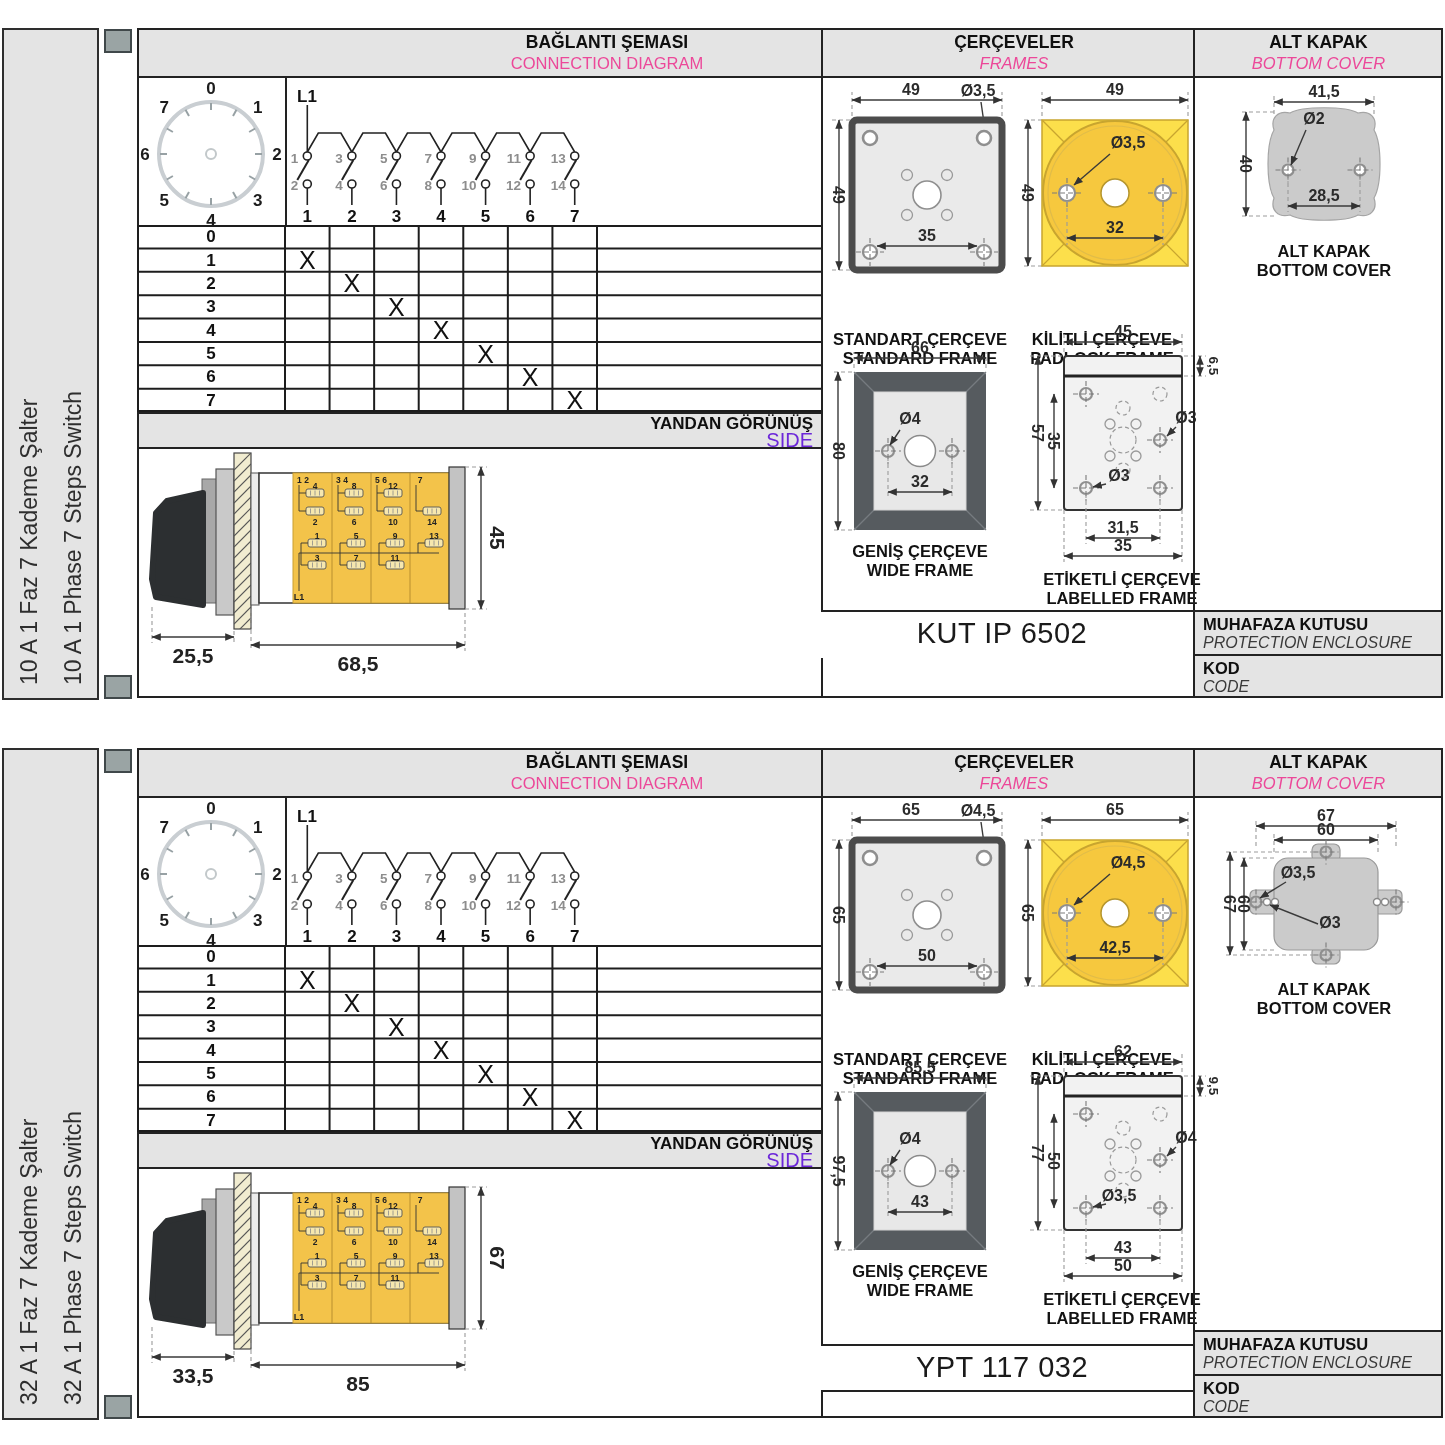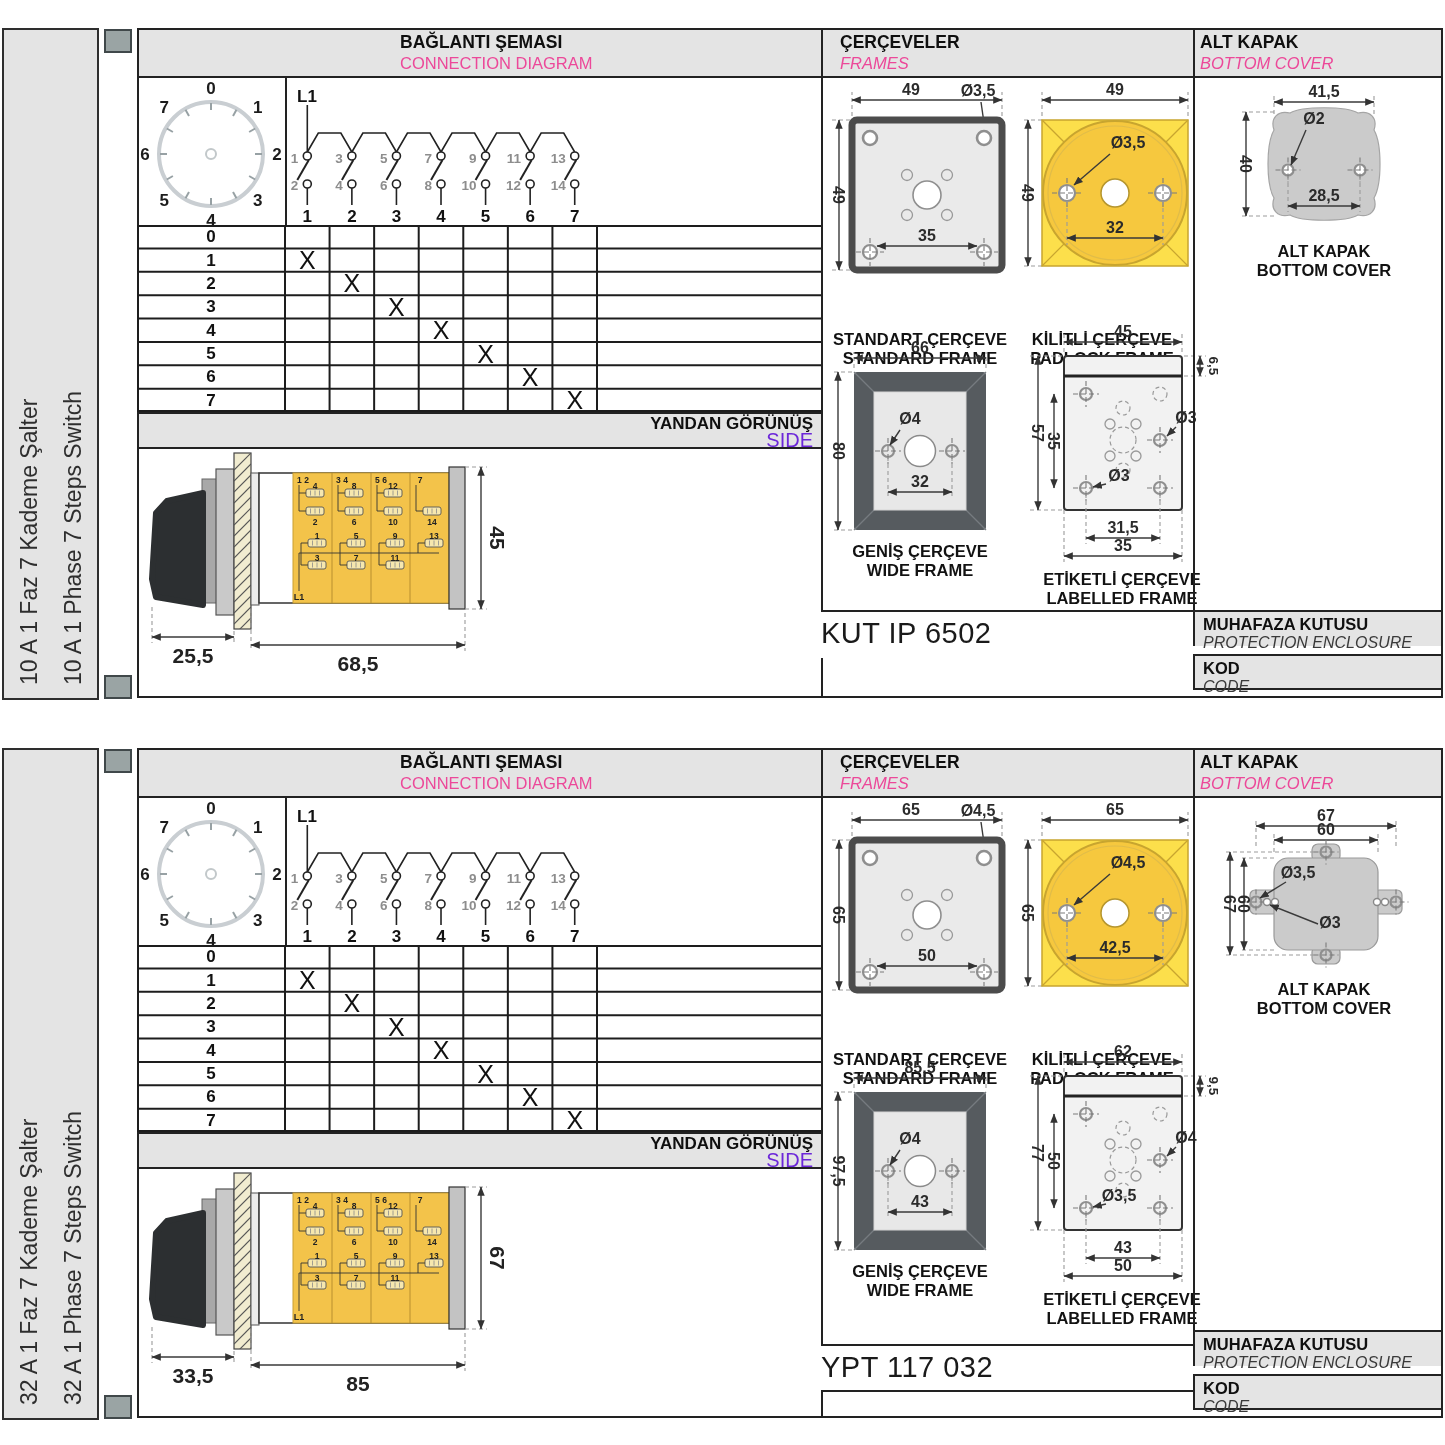--- a/index.html
+++ b/index.html
@@ -8,35 +8,35 @@
   .strip{position:absolute;left:2px;top:0;width:97px;height:672px;background:#e4e4e4;
          border:2px solid #2e2e2e;box-sizing:border-box}
   .vlabel{position:absolute;white-space:nowrap;transform:rotate(-90deg);transform-origin:0 0;
           font-size:23px;color:#2e2e2e}
   .gsq{position:absolute;left:104px;width:28px;height:24px;background:#9aa4a4;
        border:2px solid #40484a;box-sizing:border-box}
   .panel{position:absolute;left:137px;top:0;width:1306px;height:670px;border:2px solid #222;
          box-sizing:border-box;background:#fff}
   .hband{position:absolute;left:137px;top:0;width:1306px;height:50px;background:#e4e4e4;
          border:2px solid #222;box-sizing:border-box}
-  .ht{position:absolute;top:3px;text-align:left}
+  .ht{position:absolute;top:3px;text-align:center}
   .ht .l1{display:block;font-weight:bold;font-size:17.5px;line-height:22px;color:#0f0f0f}
   .ht .l2{display:block;font-size:16.5px;line-height:20px;color:#ec4899}
   .ht.it .l2{font-style:italic}
   .vline{position:absolute;width:2px;background:#222}
   .sband{position:absolute;left:139px;top:384px;width:682px;height:37px;background:#e4e4e4;
          border-top:2px solid #222;border-bottom:2px solid #222;box-sizing:border-box;
          text-align:right;padding-right:8px}
   .sband .l1{font-weight:bold;font-size:17px;line-height:19px;color:#0f0f0f}
   .sband .l2{font-size:20px;line-height:15px;color:#6d28d9}
   .cap{position:absolute;text-align:center;font-weight:bold;font-size:16.5px;line-height:18.5px;color:#121212}
   .coderow{position:absolute;left:821px;width:372px;height:48px;background:#fff;
-           border-top:2px solid #222;box-sizing:border-box;text-align:left}
+           border-top:2px solid #222;box-sizing:border-box;text-align:center}
   .coderow span{font-size:29px;line-height:42px;color:#1a1a1a;padding-right:10px;letter-spacing:.5px}
-  .lblcell{position:absolute;left:1193px;width:250px;height:36px;background:#e4e4e4;
+  .lblcell{position:absolute;left:1193px;width:250px;height:44px;background:#e4e4e4;
            border:2px solid #222;border-bottom:none;box-sizing:border-box;padding:2px 0 0 8px}
   .lblcell .l1{display:block;font-weight:bold;font-size:16.5px;line-height:20px;color:#0f0f0f}
   .lblcell .l2{display:block;font-style:italic;font-size:16px;line-height:17px;color:#3a3a3a}
   .b2{border-bottom:2px solid #222!important}
   .drw{position:absolute;overflow:visible}
   svg text{font-family:"Liberation Sans",sans-serif}
   .dl{stroke:#3a3a3a;stroke-width:1.4;fill:none}
   .xl{stroke:#9b9b9b;stroke-width:1.1;stroke-dasharray:4 3;fill:none}
   .cross{stroke:#7a7a7a;stroke-width:1.1;stroke-dasharray:5 3}
   .dt{font-weight:bold;font-size:16px;fill:#2b2b2b;text-anchor:middle}

